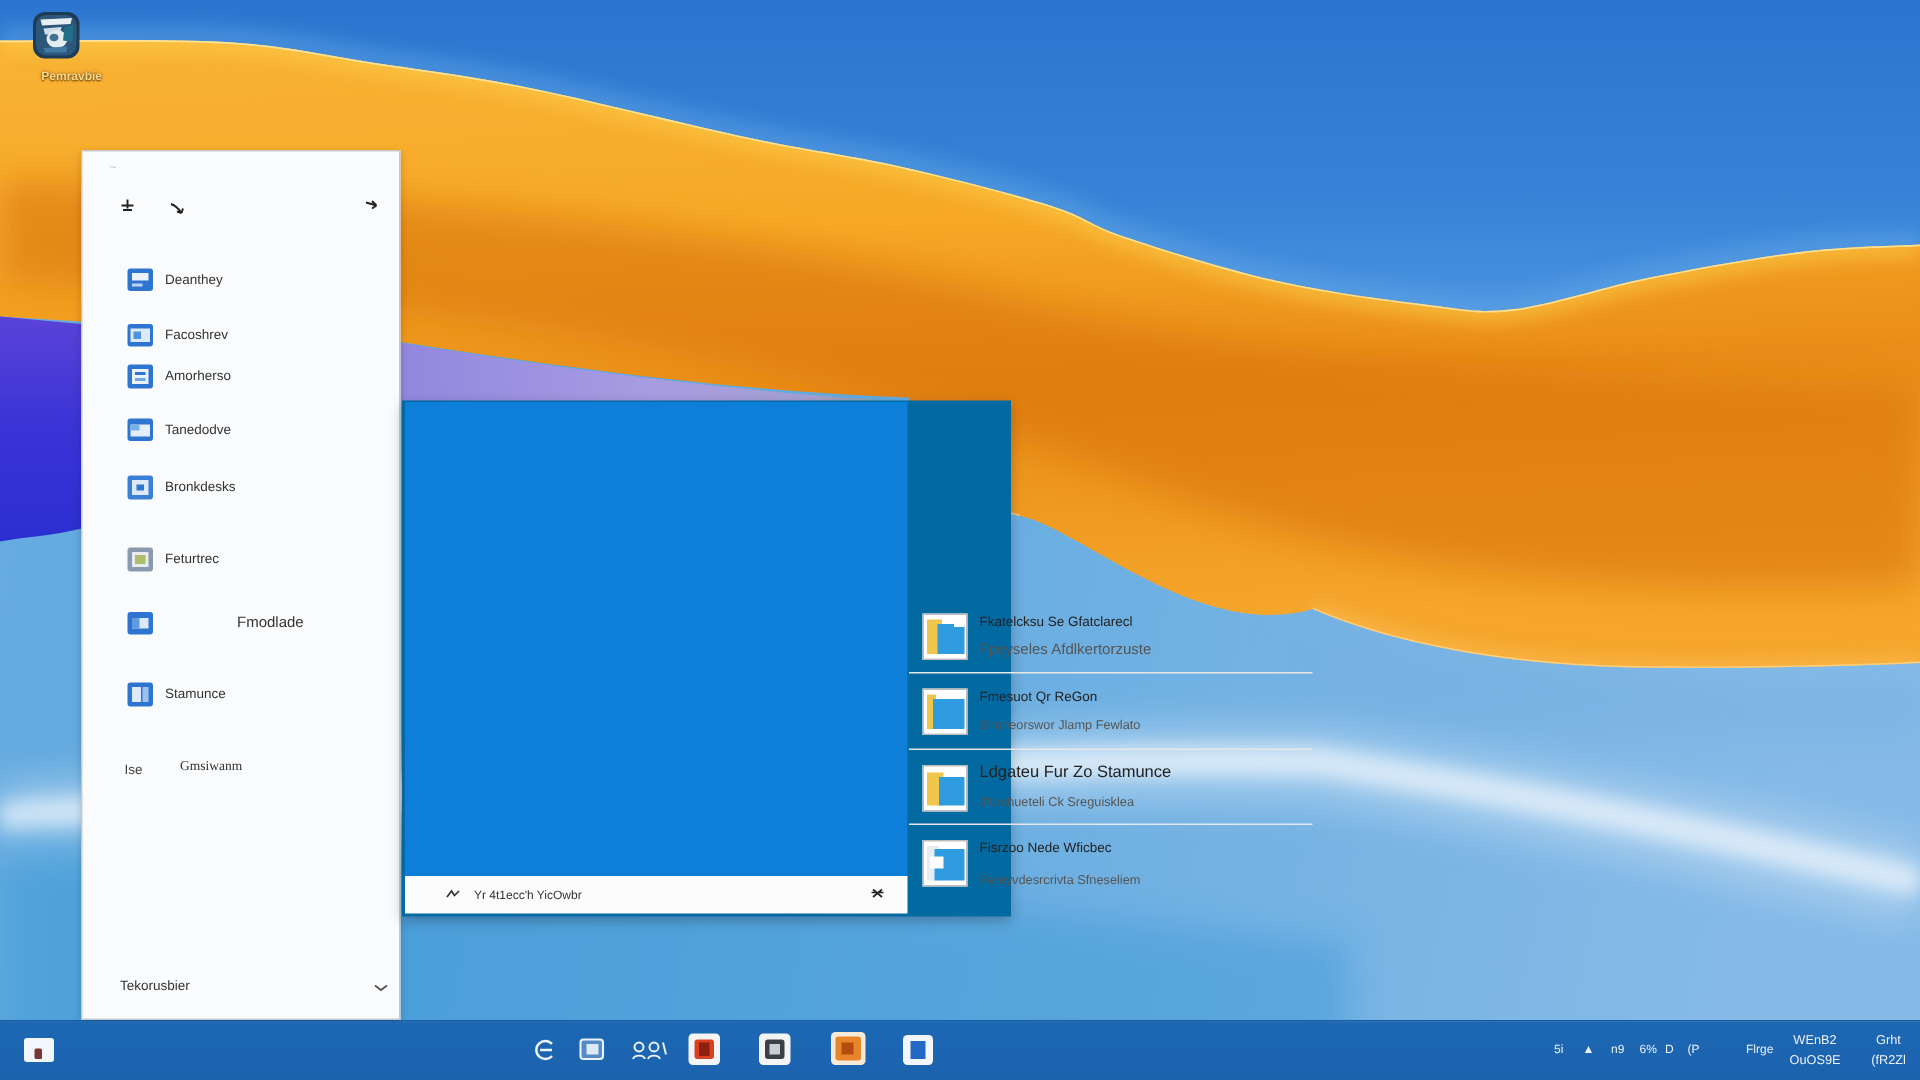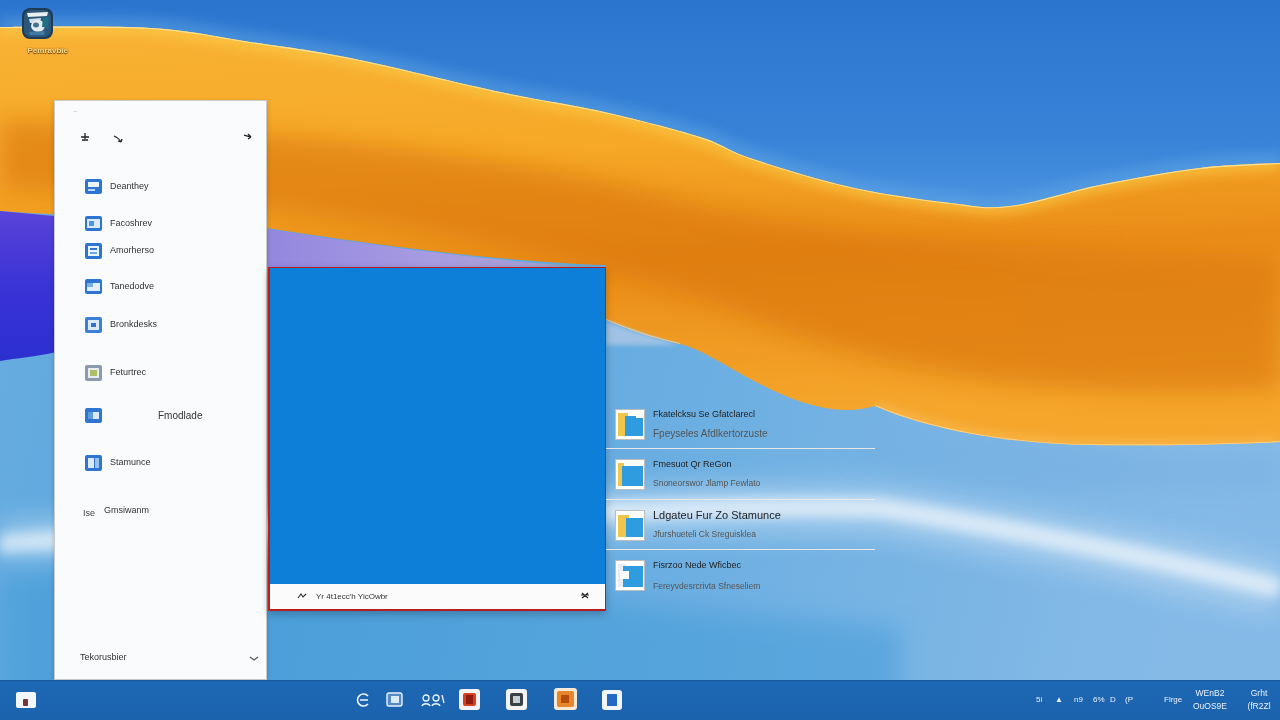--- a/index.html
+++ b/index.html
@@ -174,26 +174,26 @@
     <div class="abs" style="left:3px;top:4px;width:5px;height:7px;background:#5e9cde;"></div>
   </div>
   <div class="abs" style="left:114px;top:410px;font-size:10px;color:#333;margin-left:44px;">Fmodlade</div>
 
   <div class="abs" style="left:85px;top:455px;width:17px;height:16px;background:#2e75d2;border-radius:2px;">
     <div class="abs" style="left:3px;top:3px;width:6px;height:10px;background:#dce9f8;"></div>
     <div class="abs" style="left:10px;top:3px;width:4px;height:10px;background:#9cc2ec;"></div>
   </div>
   <div class="abs" style="left:110px;top:457px;font-size:9px;color:#333;">Stamunce</div>
 
-  <div class="abs" style="left:104px;top:505px;font-size:9px;color:#333;">Gmsiwanm</div>
+  <div class="abs" style="left:120px;top:505px;font-size:9px;color:#333;font-family:Liberation Serif, serif;">Gmsiwanm</div>
 
   <div class="abs" style="left:80px;top:652px;font-size:9px;color:#333;">Tekorusbier</div>
 </div>
 
-<div class="abs" style="left:268px;top:267px;width:338px;height:344px;background:#b91c1c;
+<div class="abs" style="left:268px;top:267px;width:406px;height:344px;background:#0369a1;
      box-shadow:0 3px 8px rgba(0,0,0,0.25);">
   <div class="abs" style="left:2px;top:1px;width:335px;height:316px;background:#0d7fd8;"></div>
   <div class="abs" style="left:2px;top:317px;width:335px;height:25px;background:#fbfbfb;">
     <svg width="334" height="25">
       <path d="M28,14 l3,-4 l2,3 l3,-3" stroke="#333" stroke-width="1.1" fill="none"></path>
       <text x="46" y="15" font-size="8" fill="#333" font-family="Liberation Sans">Yr  4t1ecc'h YicOwbr</text>
       <path d="M312,9 l6,5 m0,-5 l-6,5 m-1,-3 l8,0" stroke="#222" stroke-width="1.1" fill="none"></path>
     </svg>
   </div>
 </div>

